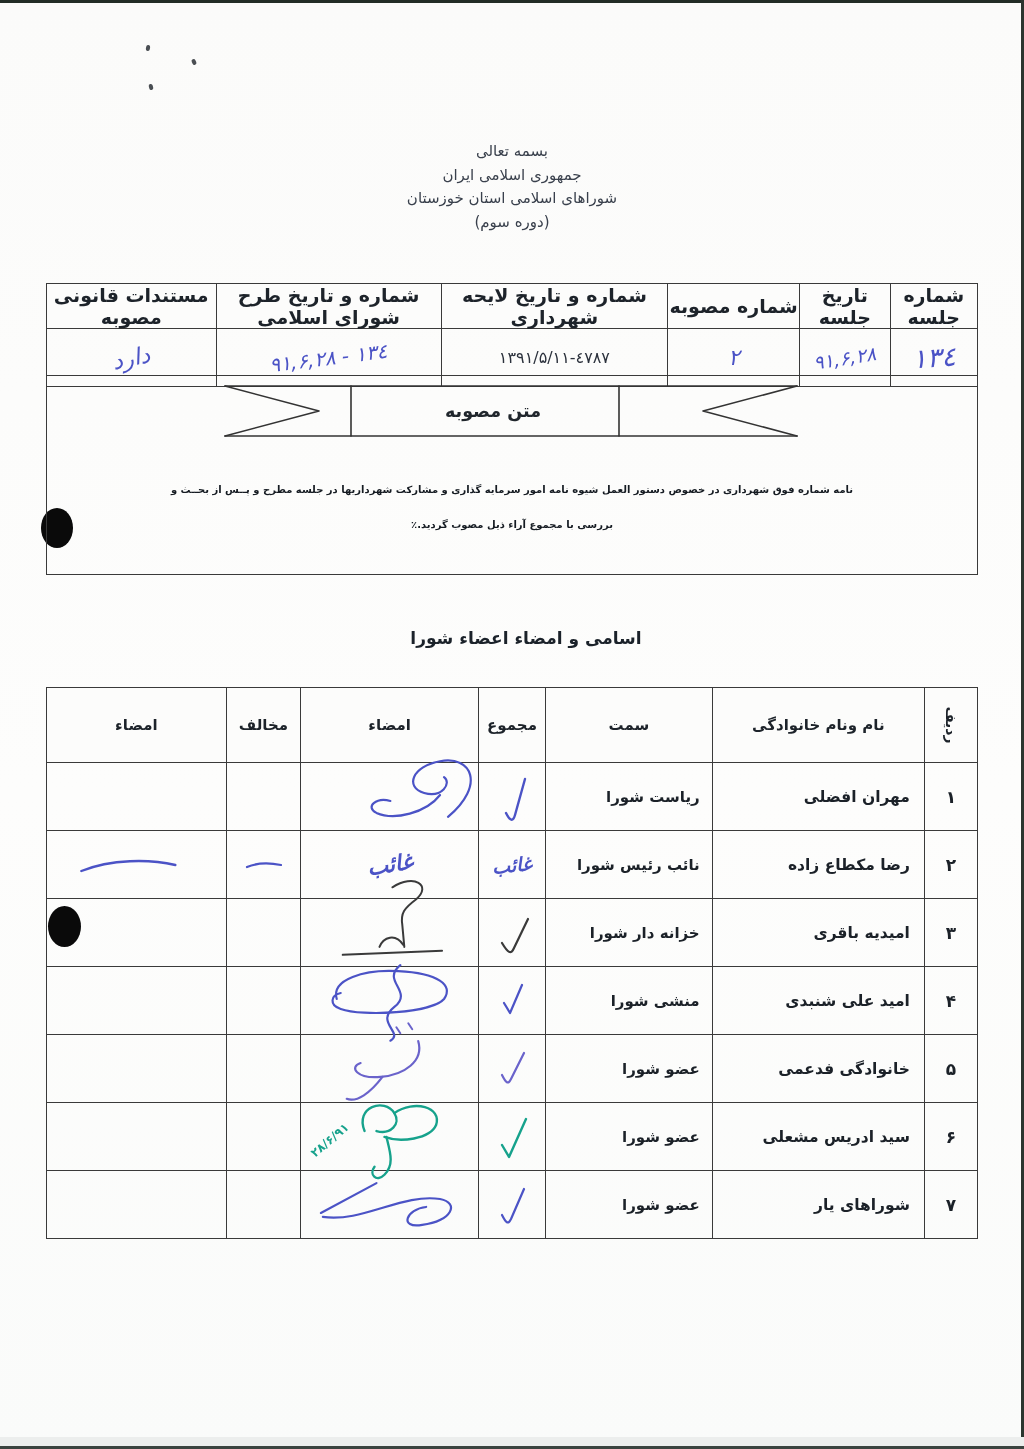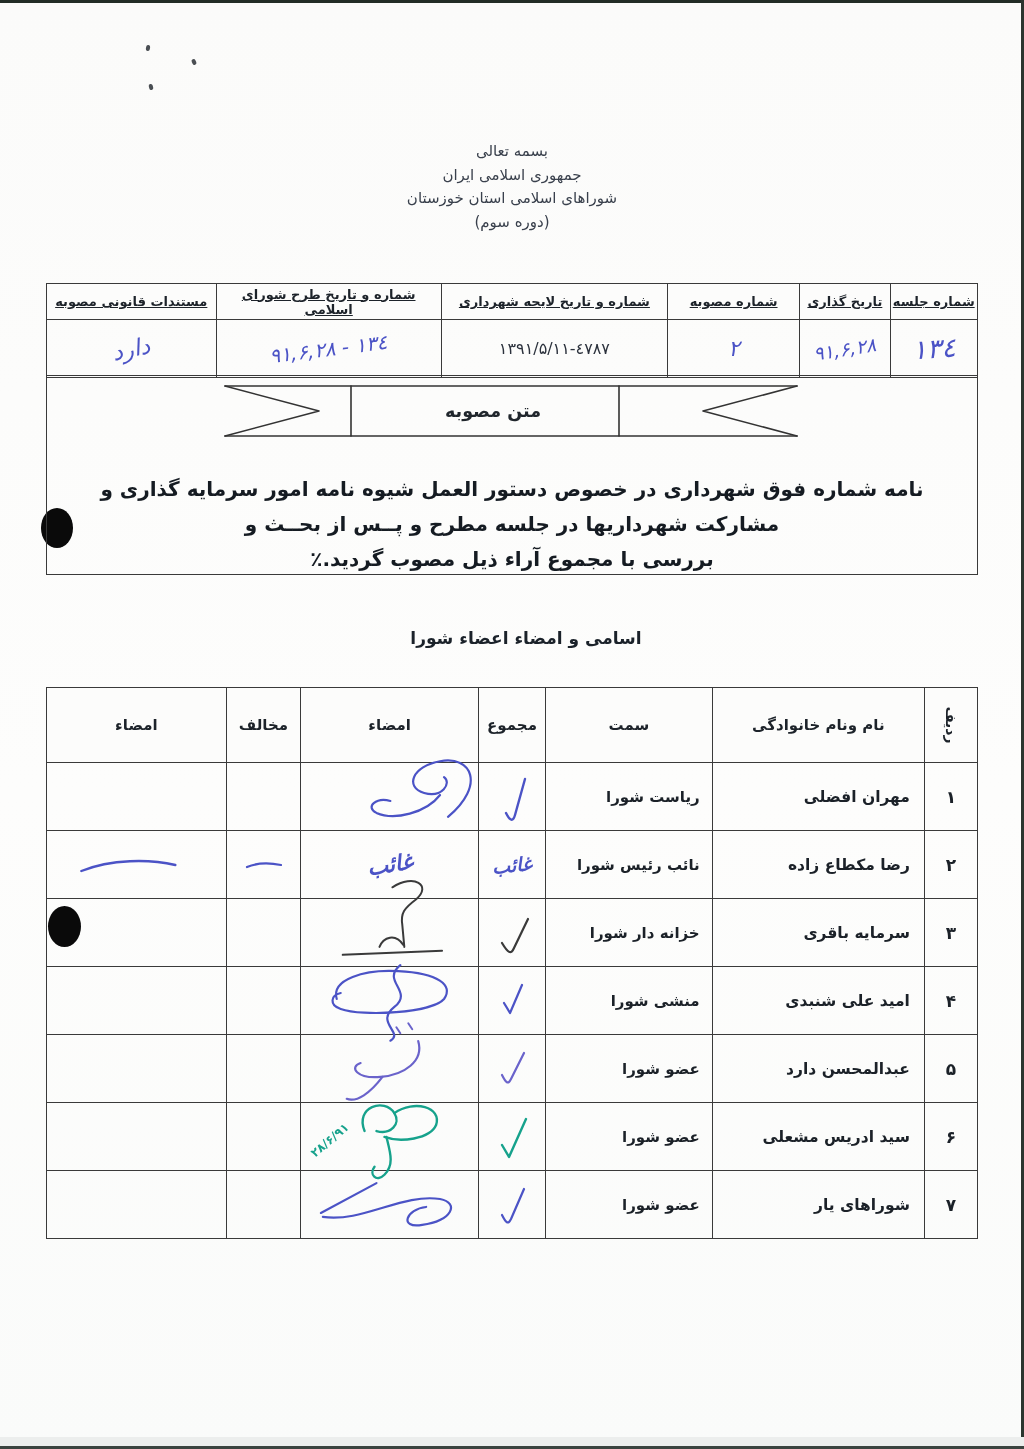--- a/index.html
+++ b/index.html
@@ -20,38 +20,38 @@
   .letterhead div{white-space:nowrap;}
 
   
   table.doc{border-collapse:collapse;table-layout:fixed;direction:rtl;width:100%;}
   table.doc th,table.doc td{border:1.6px solid #3a3a3a;text-align:center;vertical-align:middle;
                             padding:0;overflow:visible;}
   table.doc th{font-weight:bold;color:#1d232a;background:#fcfcfb;}
 
   
   #info-table-wrap{position:absolute;left:46px;top:283px;width:932px;}
-  #info-table th{font-size:13px;height:35px;text-decoration:underline;}
+  #info-table th{font-size:19px;height:35px;}
   #info-table td{height:57px;font-size:15px;color:#2b313c;}
   .hand{font-style:italic;display:inline-block;}
   .v-jalase{font-size:27px;transform:rotate(-4deg);}
   .v-tarikh{font-size:19px;transform:rotate(-9deg);direction:ltr;}
   .v-mosavabe{font-size:22px;transform:rotate(-3deg);}
   .v-layehe{font-size:16px;direction:ltr;letter-spacing:.5px;}
   .v-tarh{font-size:20px;transform:rotate(-7deg);direction:ltr;}
   .v-mostanadat{font-size:23px;transform:rotate(-12deg);}
 
   
   #resolution-box{position:absolute;left:46px;top:375px;width:932px;height:200px;
                   border:1.6px solid #3a3a3a;box-sizing:border-box;}
   #ribbon{position:absolute;left:176px;top:8px;width:576px;height:54px;}
   #ribbon-label{position:absolute;left:136px;top:0;width:268px;height:54px;line-height:54px;
                 text-align:center;font-size:17.5px;font-weight:bold;color:#20262c;direction:rtl;}
   #resolution-text{position:absolute;left:24px;right:24px;top:96px;text-align:center;direction:rtl;
-                   font-weight:bold;color:#151b22;font-size:20px;line-height:35px;}
+                   font-weight:bold;color:#151b22;font-size:10px;line-height:35px;}
 
   
   #members-title{position:absolute;left:0;top:628px;width:1024px;text-align:center;direction:rtl;
                  font-weight:bold;font-size:17px;color:#1b222a;padding-left:14px;}
   #members-table-wrap{position:absolute;left:46px;top:687px;width:932px;}
   #members-table th{font-size:15px;height:74px;}
   #members-table td{height:67px;position:relative;}
   #members-table td.name-cell{text-align:right;padding-right:14px;font-weight:bold;
                               font-size:15.5px;color:#1b2128;}
   #members-table td.pos-cell{text-align:right;padding-right:12px;font-weight:bold;
@@ -97,21 +97,21 @@
         <col style="width:9.4%">
           <col style="width:9.7%">
           <col style="width:14.2%">
         <col style="width:24.3%">
           <col style="width:24.2%">
           <col style="width:18.2%">
       </colgroup>
       <tbody>
           <tr>
         <th>شماره جلسه</th>
-        <th>تاریخ گذاری</th>
+        <th>تاریخ جلسه</th>
         <th>شماره مصوبه</th>
         <th>شماره و تاریخ  لایحه شهرداری</th>
         <th>شماره و تاریخ طرح شورای اسلامی</th>
         <th>مستندات قانونی مصوبه</th>
       </tr>
       <tr>
         <td><span class="hand v-jalase" style="color: rgb(75, 83, 198);">۱۳٤</span></td>
         <td><span class="hand v-tarikh" style="color: rgb(75, 83, 198);">۹۱,۶,۲۸</span></td>
         <td><span class="hand v-mosavabe" style="color: rgb(75, 83, 198);">۲</span></td>
         <td><span class="v-layehe" style="display: inline-block; color: rgb(43, 49, 60);">۱۳۹۱/۵/۱۱-٤٧٨٧</span></td>
@@ -200,21 +200,21 @@
         </td>
         <td>
           <svg class="sig-svg" viewBox="0 0 178 95" style="color: rgb(75, 83, 198);">
             <path d="M34,56 C64,44 102,44 128,50" stroke-width="2.4"></path>
               </svg>
         </td>
       </tr>
 
       <tr>
         <td class="num-cell">۳</td>
-        <td class="name-cell">سرمایه باقری</td>
+        <td class="name-cell">امیدیه باقری</td>
         <td class="pos-cell">خزانه دار شورا</td>
         <td>
           <svg class="chk-svg" viewBox="0 0 48 56" style="color: rgb(58, 58, 58);">
             <path d="M14,38 C20,48 23,50 26,43 L40,14" stroke-width="2.2"></path>
               </svg>
         </td>
         <td>
           <svg class="sig-svg" viewBox="0 0 178 95" style="color: rgb(58, 58, 58);">
             <path d="M92,4 C114,-10 132,2 116,16 C104,25 100,30 102,42 L104,64" stroke-width="2"></path>
             <path d="M103,62 C95,50 83,54 79,64" stroke-width="2"></path>
@@ -239,21 +239,21 @@
             <path d="M36,48 C30,28 64,18 98,20 C138,22 154,34 144,48 C132,62 62,66 40,58 C28,54 30,44 40,42" stroke-width="2.2"></path>
             <path d="M100,14 C80,30 114,40 94,56 C74,72 104,82 90,90" stroke-width="2.2"></path>
               </svg>
         </td>
         <td></td>
         <td></td>
       </tr>
 
       <tr>
         <td class="num-cell">۵</td>
-        <td class="name-cell">عبدالمحسن دارد</td>
+        <td class="name-cell">خانوادگی فدعمی</td>
         <td class="pos-cell">عضو شورا</td>
         <td>
           <svg class="chk-svg" viewBox="0 0 48 56" style="color: rgb(106, 99, 203);">
             <path d="M14,34 C18,42 20,44 23,38 L36,12" stroke-width="2.2"></path>
               </svg>
         </td>
         <td>
           <svg class="sig-svg" viewBox="0 0 178 95" style="color: rgb(106, 99, 203);">
             <path d="M118,22 C124,42 104,56 80,58 C56,60 48,48 60,44" stroke-width="2.2"></path>
             <path d="M82,58 C70,74 56,84 46,80" stroke-width="2.2"></path>

